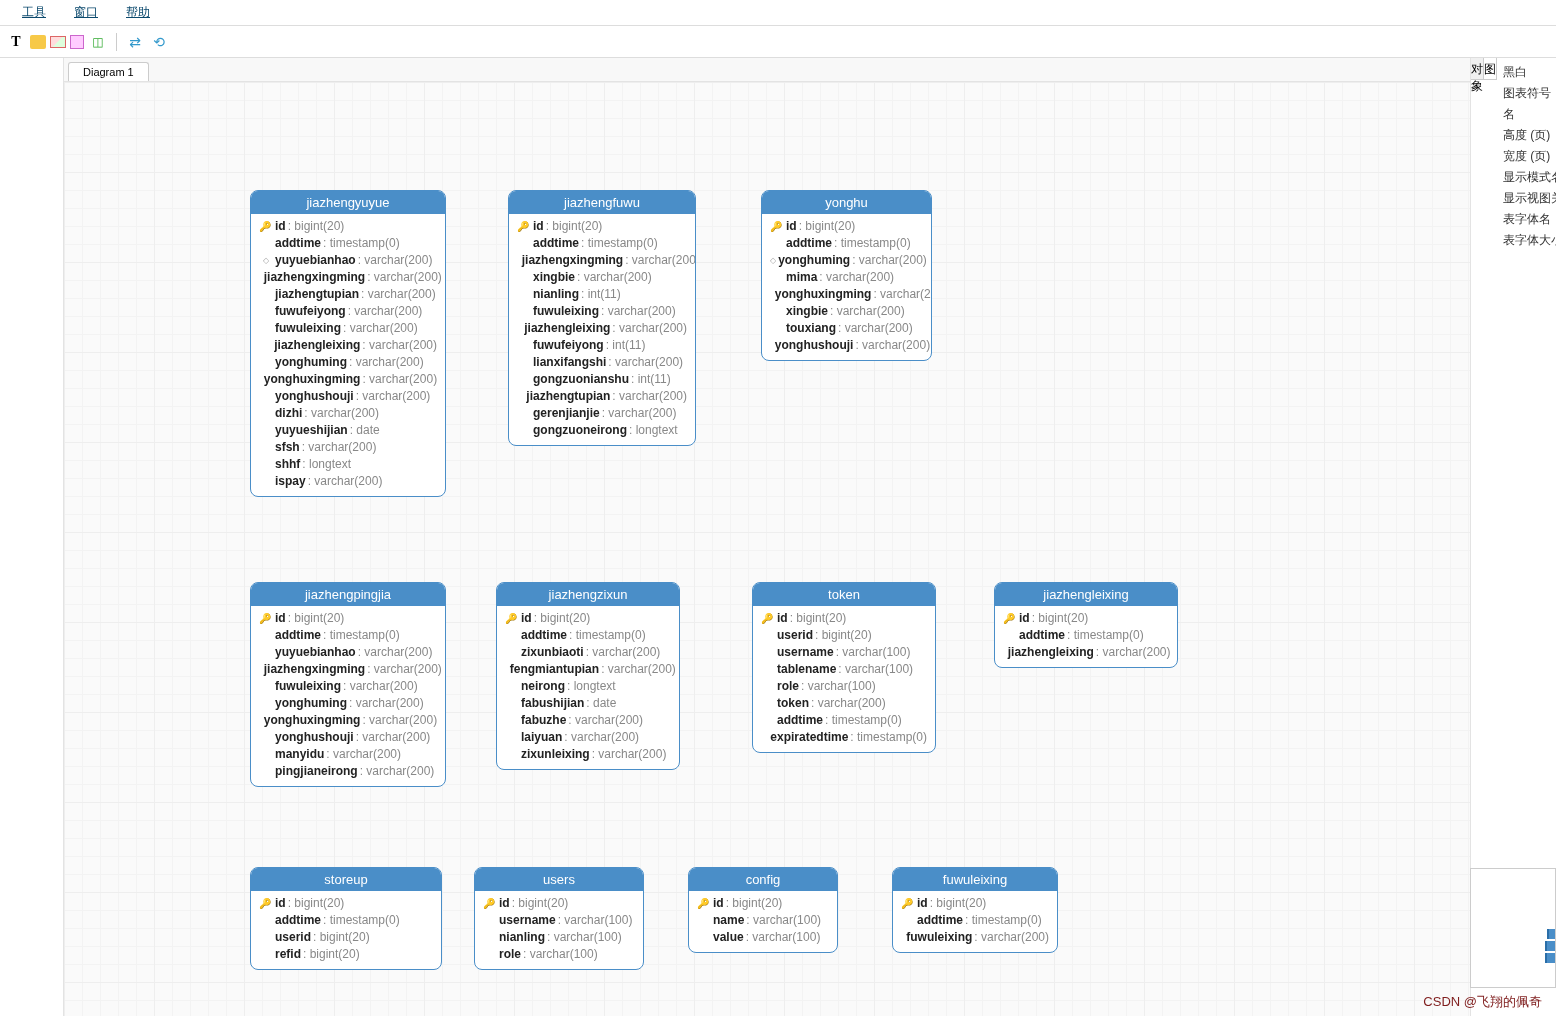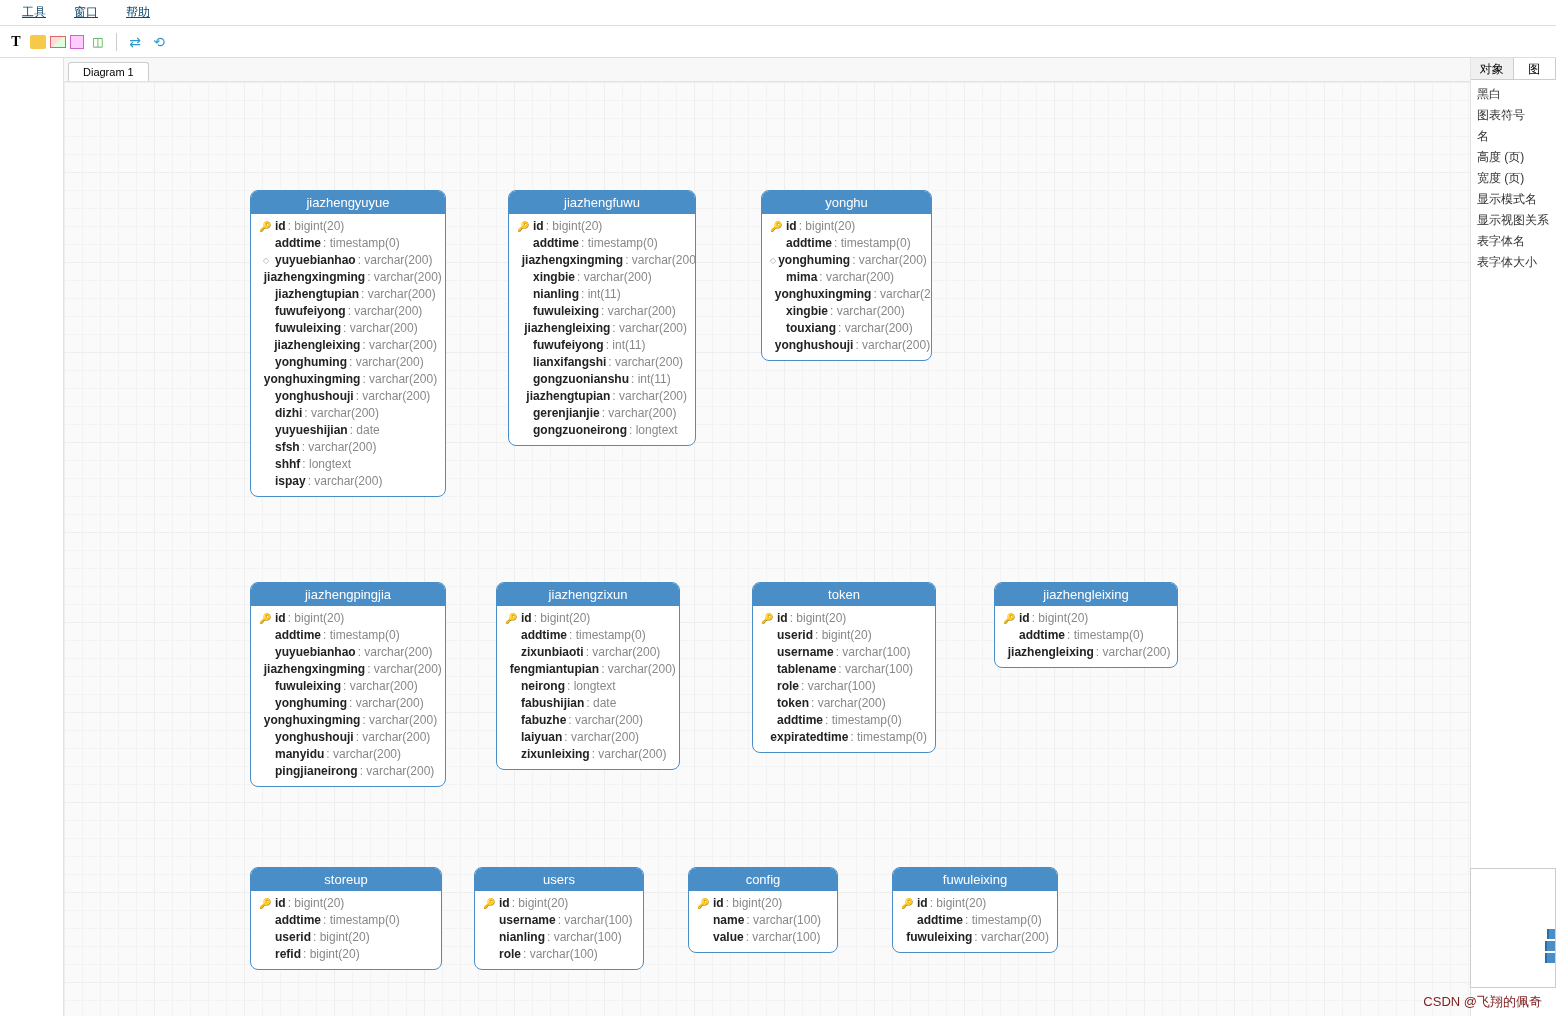--- a/index.html
+++ b/index.html
@@ -35,21 +35,21 @@
 .entity { position: absolute; background: #fff; border: 1px solid #4a8ec8; border-radius: 8px; overflow: hidden; box-shadow: 0 0 0 rgba(0,0,0,0); }
 .entity-header { background: #4a8ec8; color: #fff; text-align: center; font-size: 13px; padding: 4px 0; font-weight: normal; }
 .entity-body { padding: 4px 8px 6px 8px; }
 .row { display: flex; align-items: center; font-size: 12px; color: #444; line-height: 17px; white-space: nowrap; }
 .row .icon { width: 14px; text-align: center; font-size: 10px; margin-right: 2px; }
 .row .key { color: #d6a400; }
 .row .dia { color: #aaa; font-size: 8px; }
 .row b { font-weight: bold; color: #222; }
 .row .type { color: #888; margin-left: 2px; }
 
-.rightpanel { width: 86px; background: #fff; border-left: 1px solid #e3e3e3; display: flex; flex-direction: column; position: absolute; right: 0; top: 58px; bottom: 0; }
+.rightpanel { width: 86px; background: #fff; border-left: 1px solid #e3e3e3; display: flex; flex-direction: row; position: absolute; right: 0; top: 58px; bottom: 0; }
 .rtabs { display: flex; border-bottom: 1px solid #ccc; height: 22px; font-size: 12px; }
 .rtab { flex: 1; text-align: center; padding: 3px 0; background: #f0f0f0; border-right: 1px solid #ccc; cursor: default; }
 .rtab.active { background: #fff; }
 .rprops { padding: 4px 6px; font-size: 12px; color: #333; }
 .rprops div { padding: 2px 0; white-space: nowrap; }
 
 .minimap { position: absolute; right: 0; bottom: 28px; width: 86px; height: 120px; background: #fff; border: 1px solid #ccc; }
 .minimap .blk { position: absolute; right: 0; height: 10px; background: #4a8ec8; border-left: 2px solid #2a6ea8; }
 
 .watermark { position: absolute; right: 14px; bottom: 5px; font-size: 13px; color: #7f1d1d; font-family: Arial, sans-serif; }

